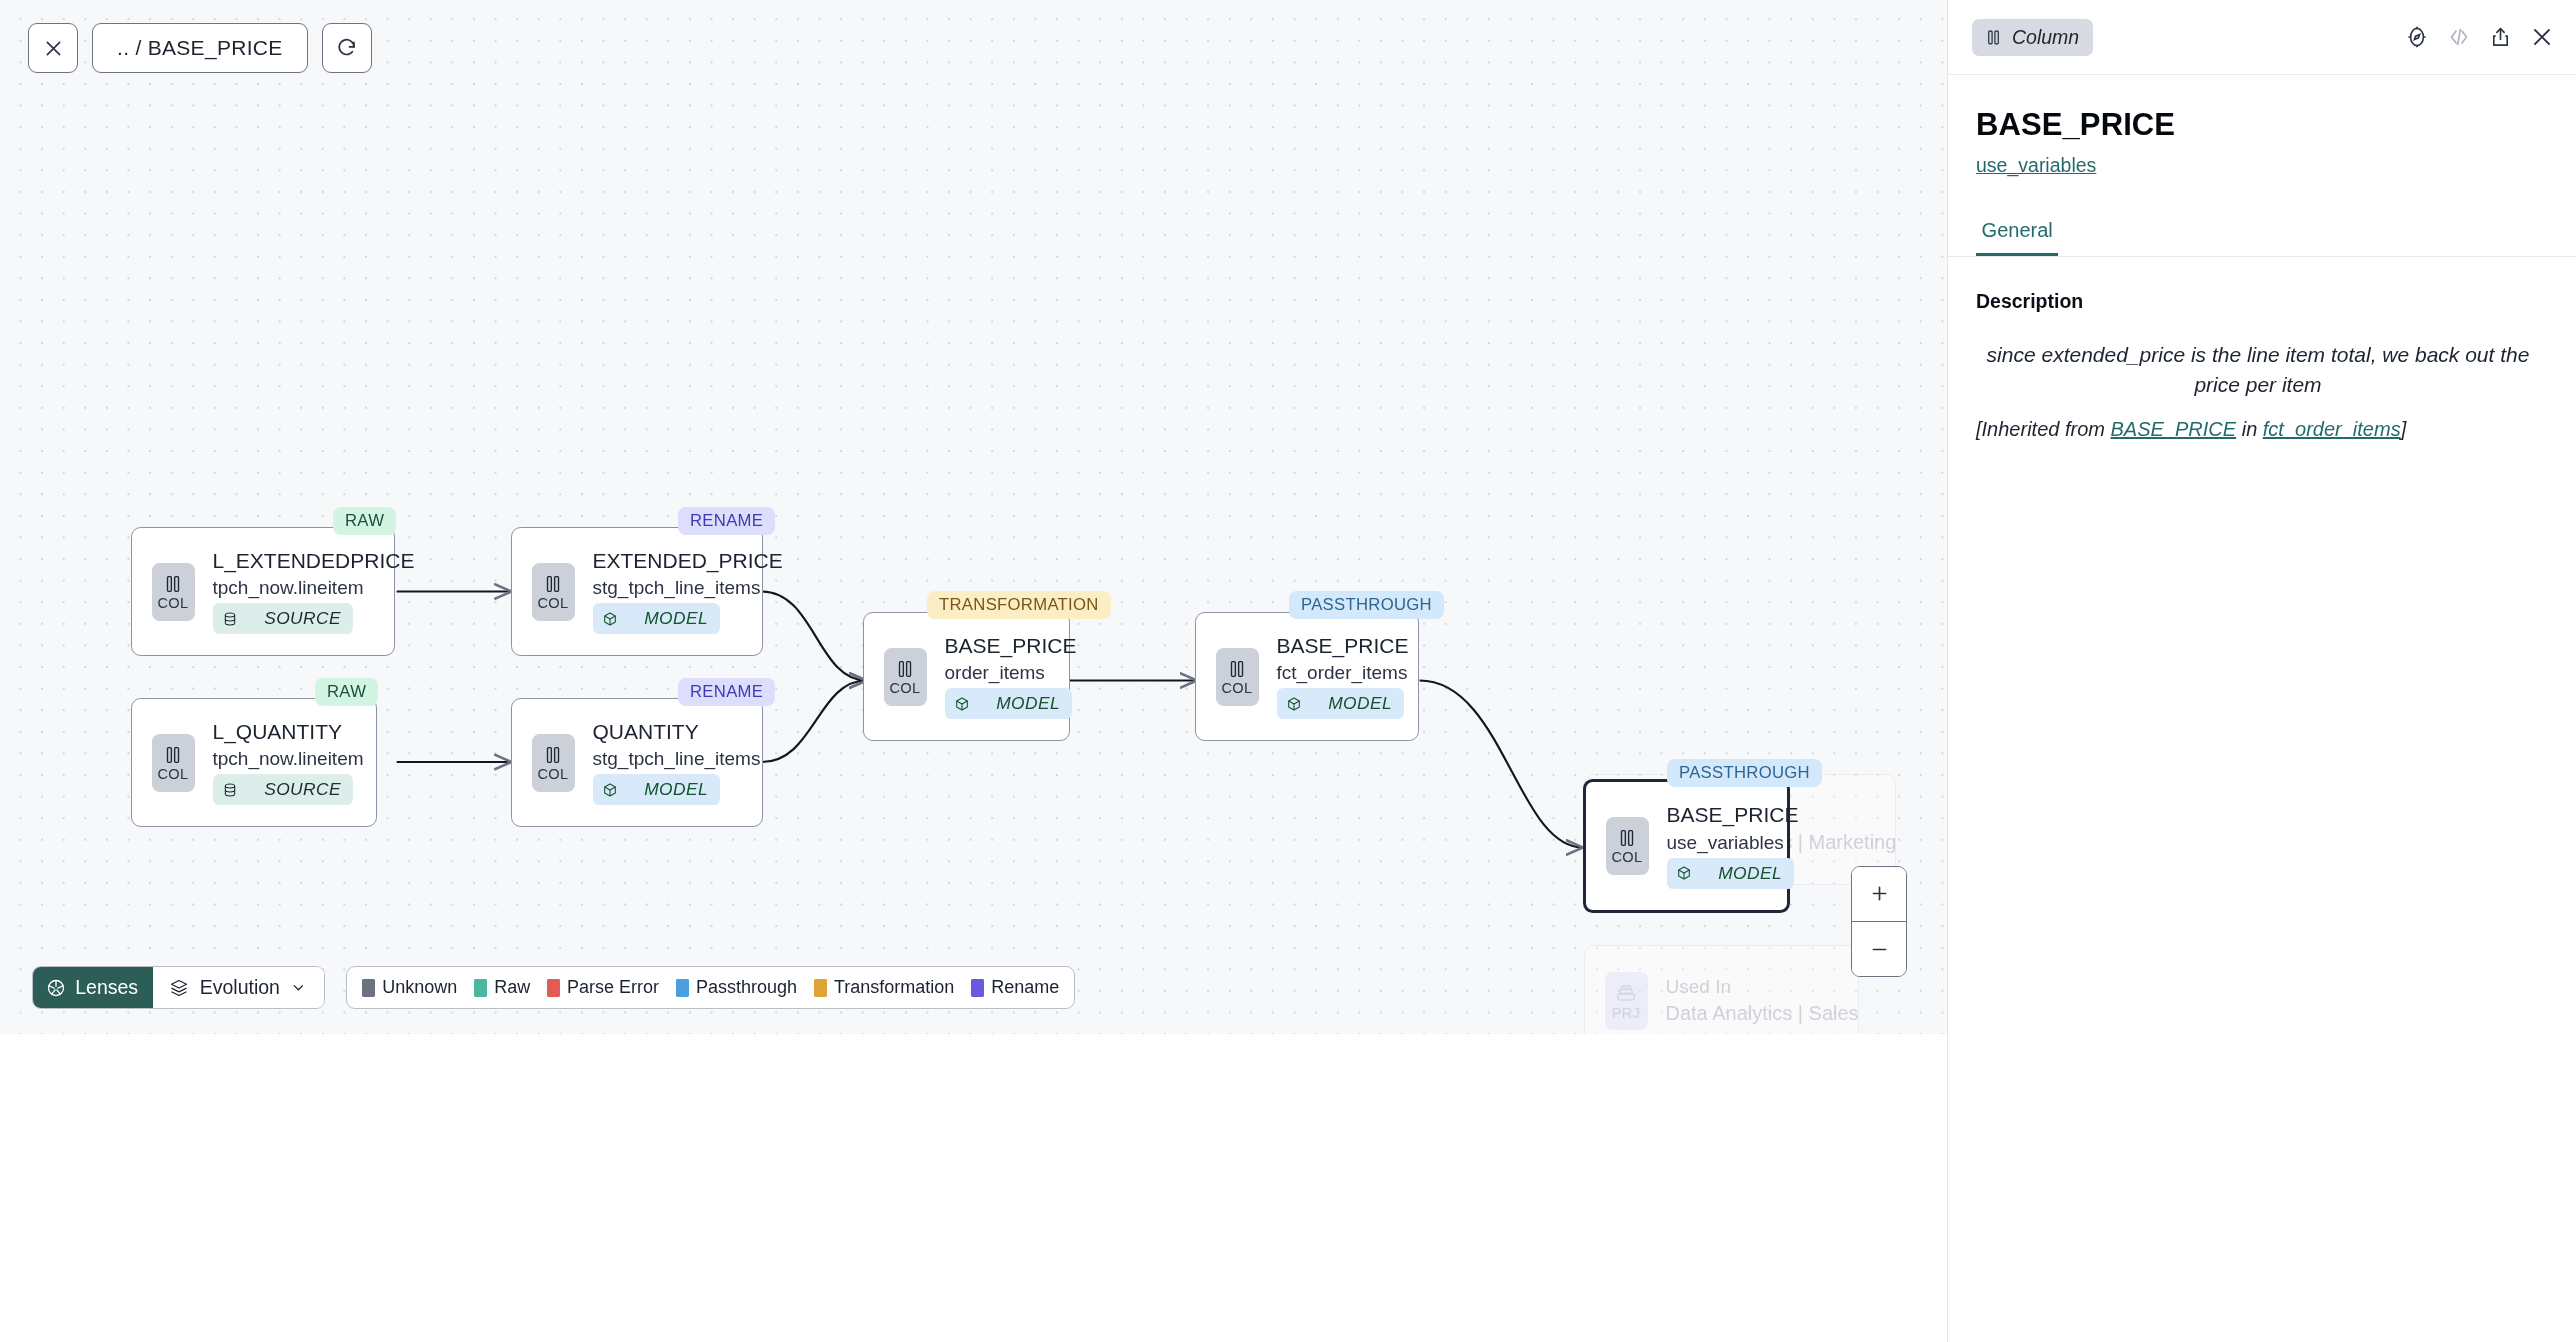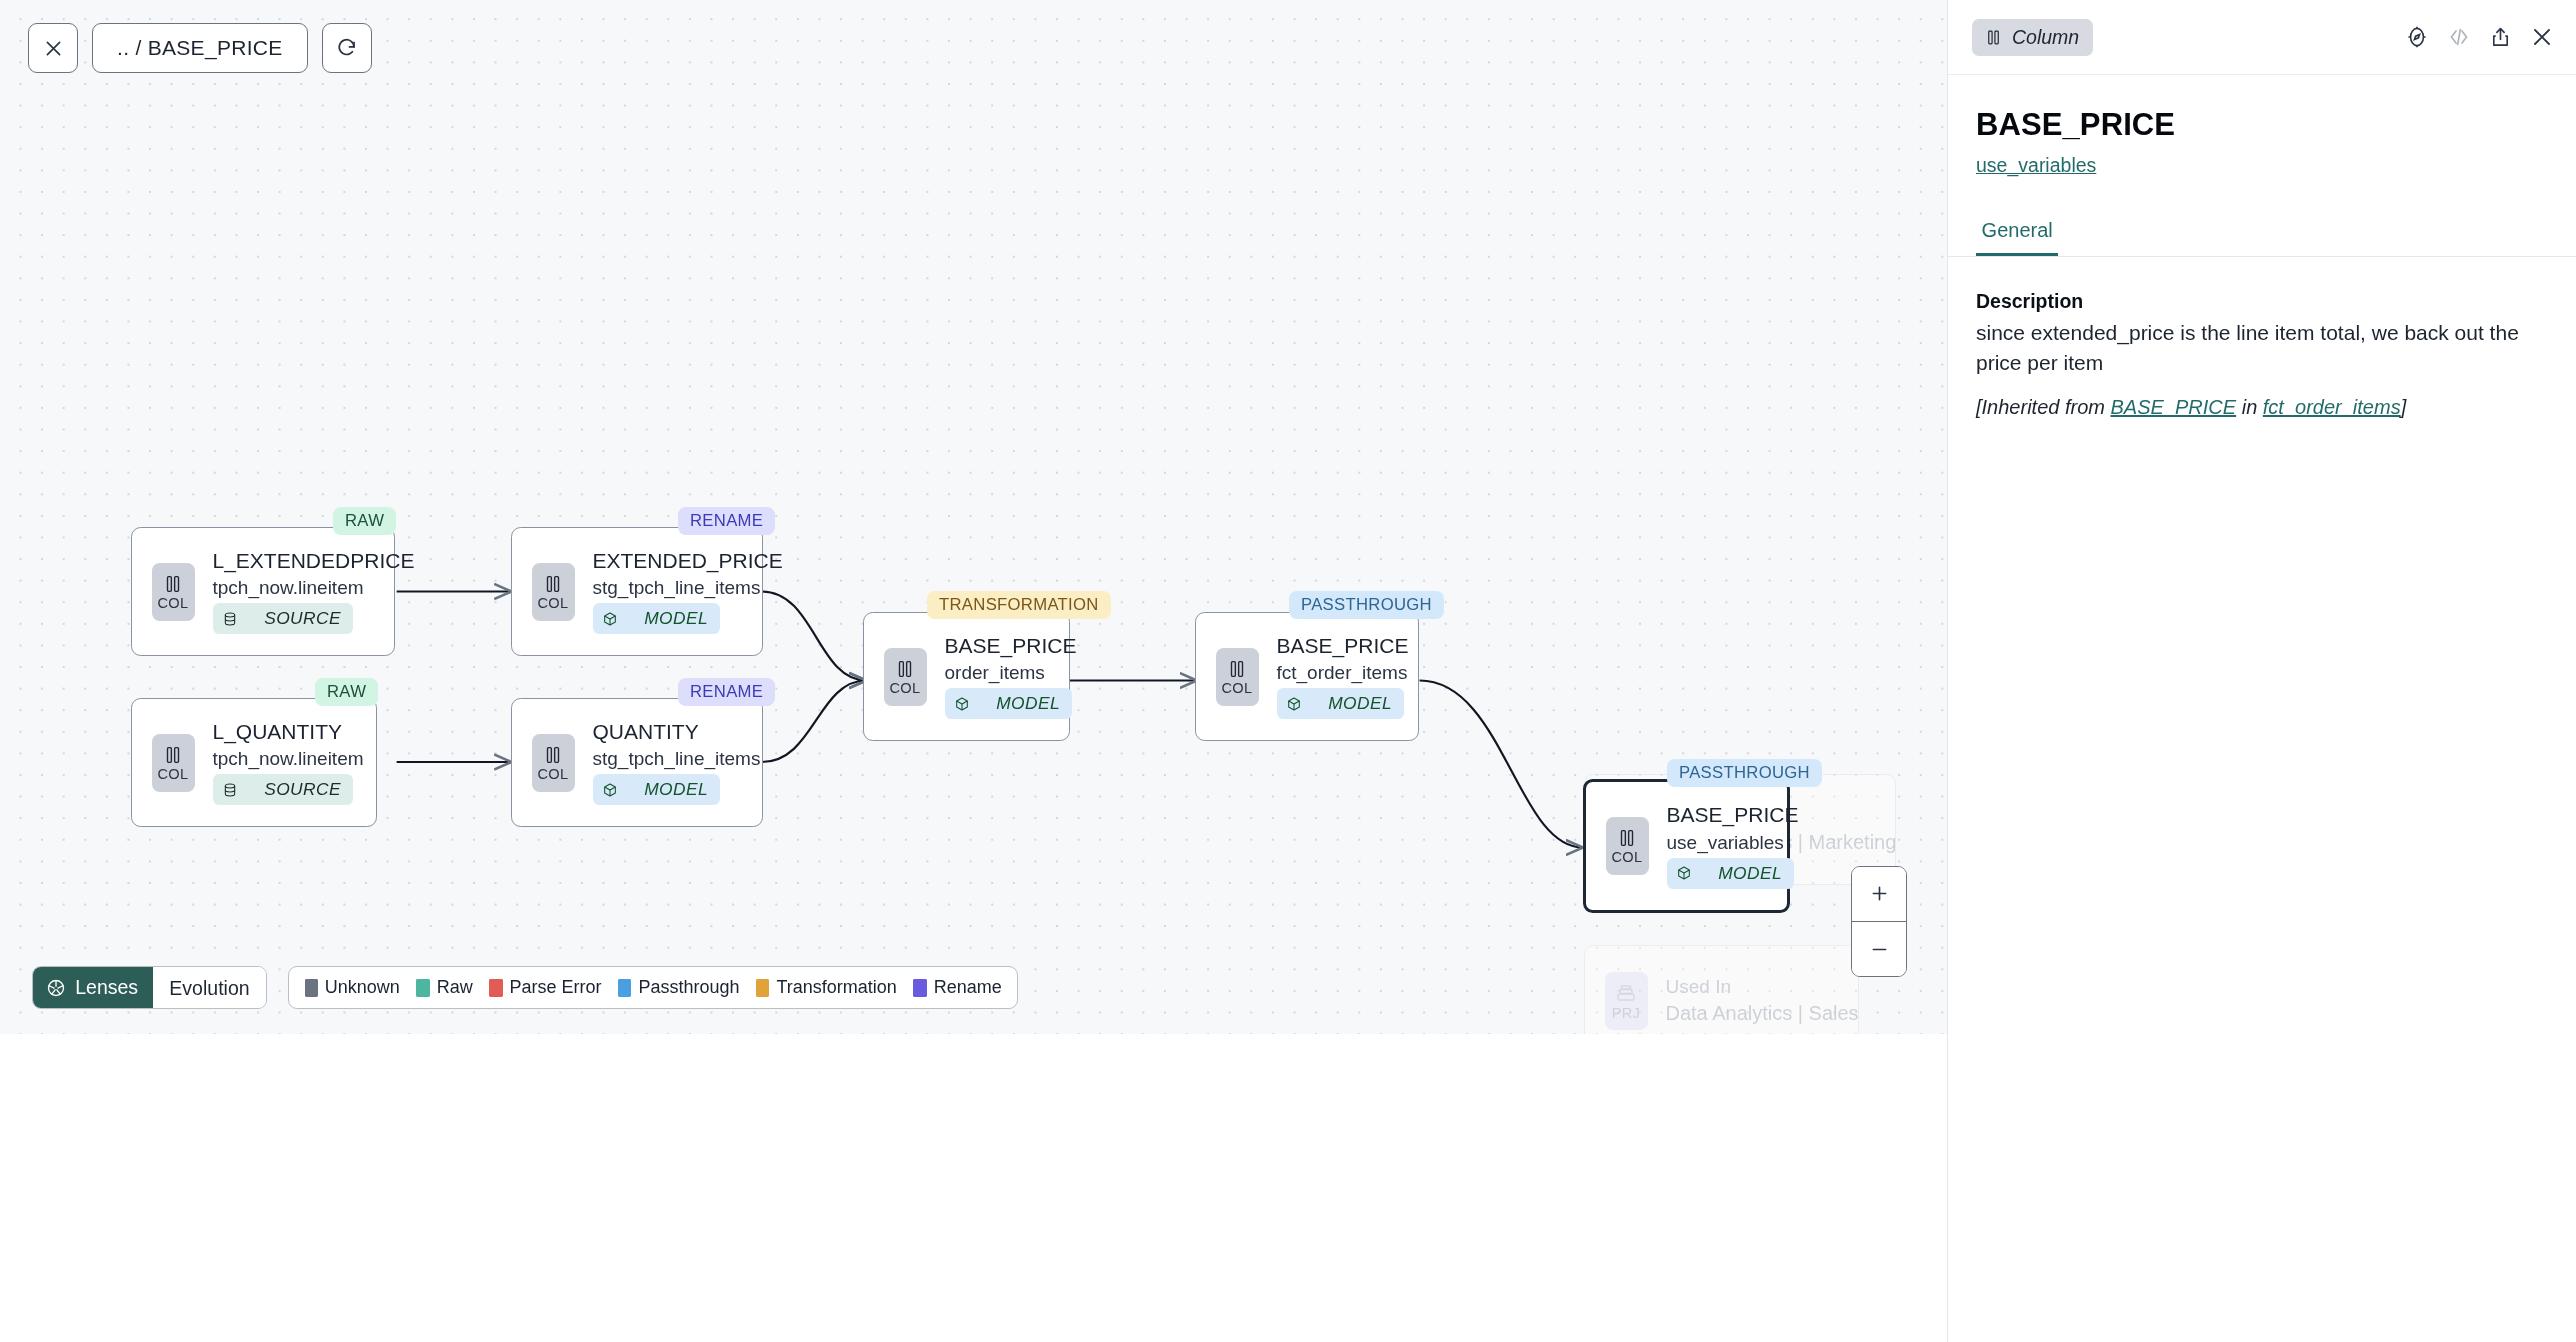--- a/index.html
+++ b/index.html
@@ -103,21 +103,21 @@
   .bottombar { position: absolute; left: 32px; bottom: 25px; display: flex; align-items: center; gap: 21px; z-index: 40; }
   .lensgrp { display: flex; align-items: center; border: 1.1px solid #b9bfc9; border-radius: 9px; overflow: hidden; height: 43px; background:#fff; }
   .lens-btn {
     background: #2d5d57; color: #ffffff; height: 100%;
     display: flex; align-items: center; gap: 9px; padding: 0 14.6px 0 13.2px;
     font-size: 19.5px; cursor: pointer;
   }
   .evo-btn {
     background: #ffffff; color: #1e2633; height: 100%;
     display: flex; align-items: center; gap: 10.4px; padding: 0 16.7px;
-    font-size: 19.5px; cursor: pointer; flex-direction: column;
+    font-size: 19.5px; cursor: pointer;
   }
   .legend {
     display: flex; align-items: center; gap: 16.7px; height: 43px;
     background: #ffffff; border: 1.1px solid #b9bfc9; border-radius: 9px;
     padding: 0 15.3px;
   }
   .leg-item { display: flex; align-items: center; gap: 7px; font-size: 18px; color: #1b2330; white-space: nowrap; cursor: pointer; }
   .swatch { width: 13.2px; height: 18px; border-radius: 1.4px; flex: none; }
 
   
@@ -150,22 +150,22 @@
   .p-tabs { margin-top: 42px; padding: 0 28px; border-bottom: 1px solid #e4e7eb; display: flex; gap: 25px; }
   .p-tab {
     font-size: 20px; color: #236b6b; padding: 0 5.6px 11px 5.6px;
     border-bottom: 3.5px solid transparent; cursor: pointer;
   }
   .p-tab.active { border-bottom-color: #236b6b; }
 
   .p-section { padding: 33px 28px 0 28px; }
   .sec-label { font-size: 19.5px; font-weight: bold; color: #0b1018; }
   .desc-text {
-    margin-top: 5px; font-size: 21px; line-height: 1.42;
-    color: #1c242f; max-width: 564px;
+    margin-top: 27px; font-size: 21px; line-height: 1.42;
+    font-style: italic; color: #1c242f; max-width: 564px; text-align: center;
   }
   .desc-inherit { margin-top: 18px; font-size: 20px; font-style: italic; color: #1c242f; }
   .desc-inherit a { color: #236b6b; text-decoration: underline; font-style: italic; cursor: pointer; }
 </style>
 </head>
 <body>
 
 <div id="app">
 
   <div id="canvas">

